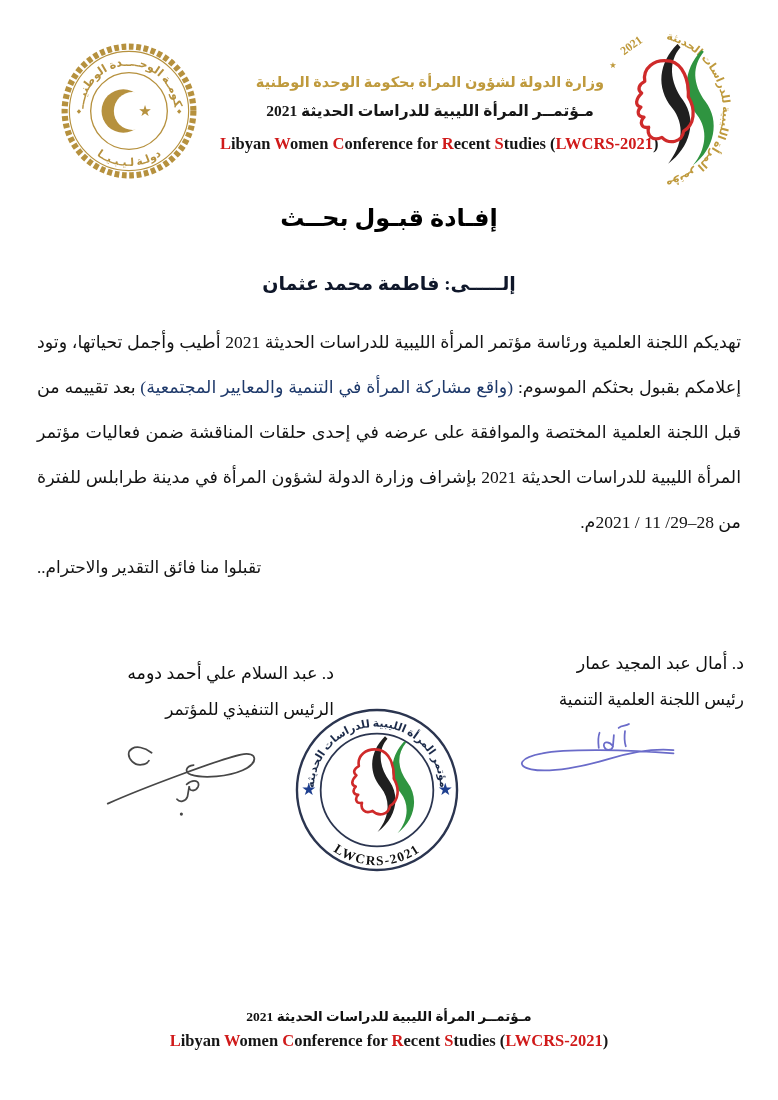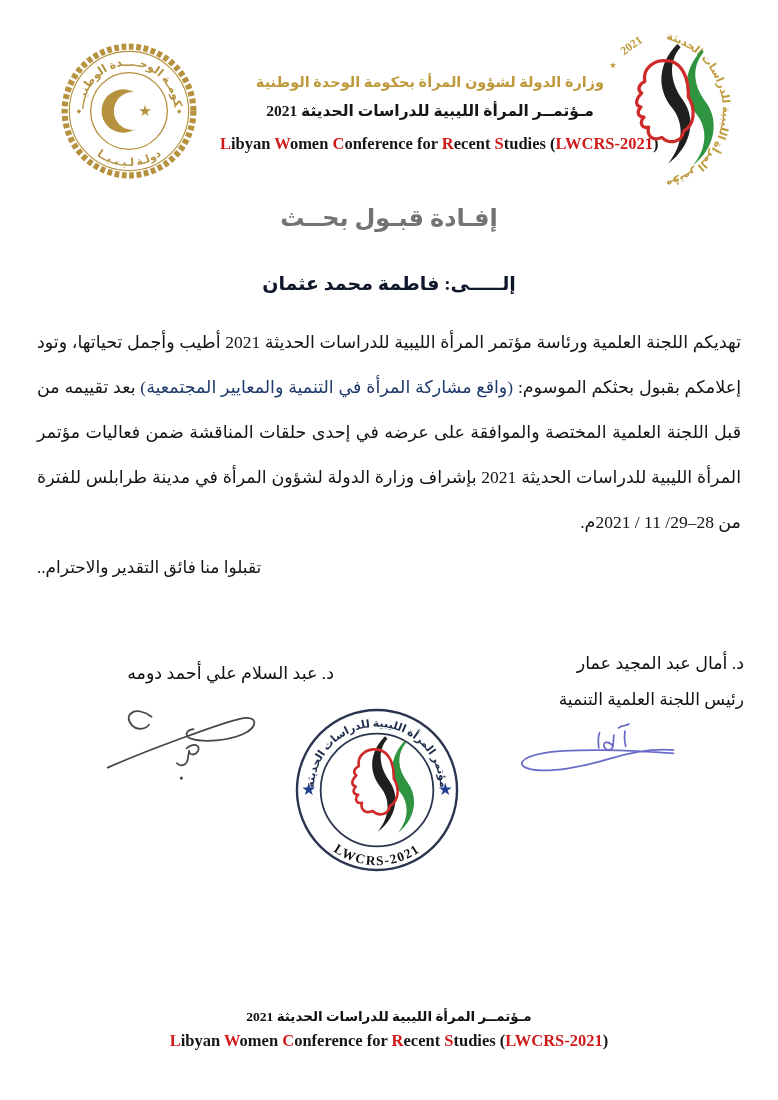--- a/index.html
+++ b/index.html
@@ -15,21 +15,21 @@
   
   .seal{position:absolute;left:58px;top:40px;}
   .logo-right{position:absolute;left:596px;top:30px;}
   .head-center{position:absolute;left:188px;top:74px;width:420px;text-align:center;padding-left:32px;}
   .gold-line{color:#bf9a3d;font-weight:bold;font-size:14.5px;margin-bottom:11px;}
   .ar-conf-line{color:#161616;font-weight:bold;font-size:15.5px;margin-bottom:14px;}
   .en-line{font-weight:bold;font-size:16.5px;color:#161616;white-space:nowrap;}
   .en-line .red{color:#d01a1a;}
   
   .doc-title{position:absolute;left:0;top:204px;width:100%;text-align:center;
-    font-size:24px;font-weight:bold;color:#737373;}
+    font-size:24px;font-weight:bold;color:#000000;}
   .recipient{position:absolute;left:0;top:272px;width:100%;text-align:center;
     font-size:19px;font-weight:bold;color:#0f172a;direction:rtl;}
   .main-text{position:absolute;left:37px;top:320px;width:704px;direction:rtl;}
   .body-par{margin:0;font-size:17.5px;line-height:45px;text-align:justify;color:#141414;}
   .body-par .highlight{font-weight:normal;color:#1f3a6b;}
   .closing{margin-top:12px;text-align:left;font-size:17px;color:#141414;}
   
   .sig-block{position:absolute;width:300px;text-align:right;direction:rtl;}
   .sig-right{top:644px;right:34px;}
   .sig-left{top:654px;left:34px;}
@@ -119,20 +119,21 @@
         <path d="M138 10 C142 6 147 8 151 5"></path>
         <path d="M146 14 C145 21 145 27 147 33"></path>
         <path d="M131 33 C125 25 117 28 120 34 C123 40 131 38 131 31 L132 19"></path>
         <path d="M113 35 C112 27 112 21 114 16"></path>
       </g>
     </svg>
   </div>
 
   <div class="sig-block sig-left">
     <div class="sig-name">د. عبد السلام علي أحمد دومه</div>
+    <div class="sig-title">الرئيس التنفيذي للمؤتمر</div>
     <svg class="sig-art" width="190" height="92" viewBox="0 0 190 105">
       <g fill="none" stroke="#474747" stroke-width="2" stroke-linecap="round">
         <path d="M58 26 C40 12 24 24 36 36 C42 42 52 40 55 35"></path>
         <path d="M8 84 C48 66 140 32 160 28 C180 24 180 38 162 46 C146 53 118 56 103 51 C95 48 97 41 106 40"></path>
         <path d="M98 62 C106 55 114 58 111 65 C108 71 100 70 101 64 L99 76 C97 82 90 83 87 79"></path>
       </g>
       <circle cx="92" cy="96" r="1.8" fill="#474747"></circle>
     </svg>
   </div>
 

